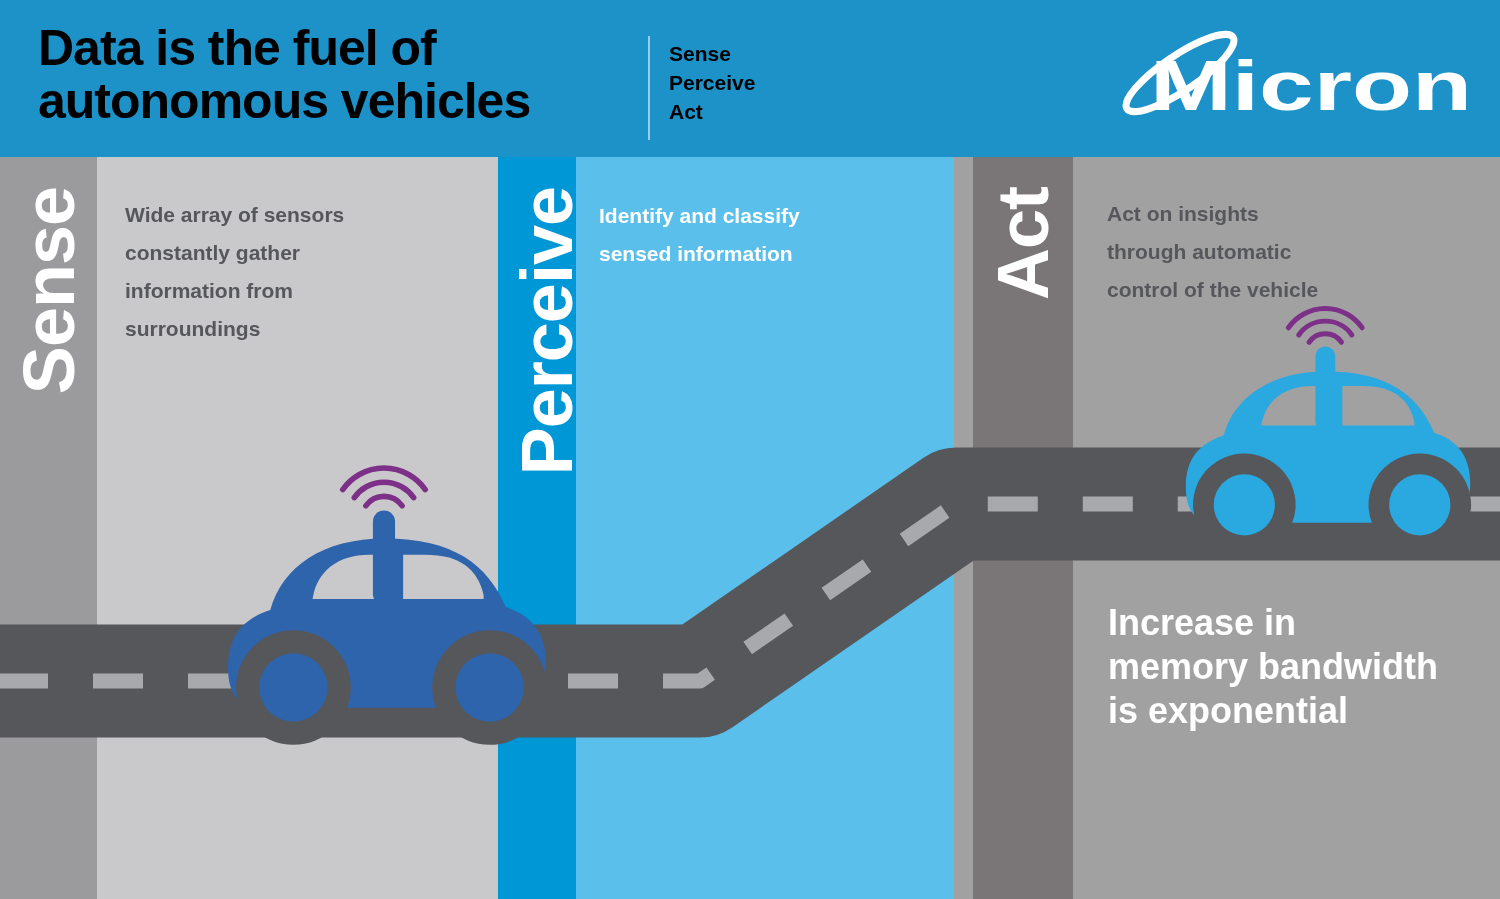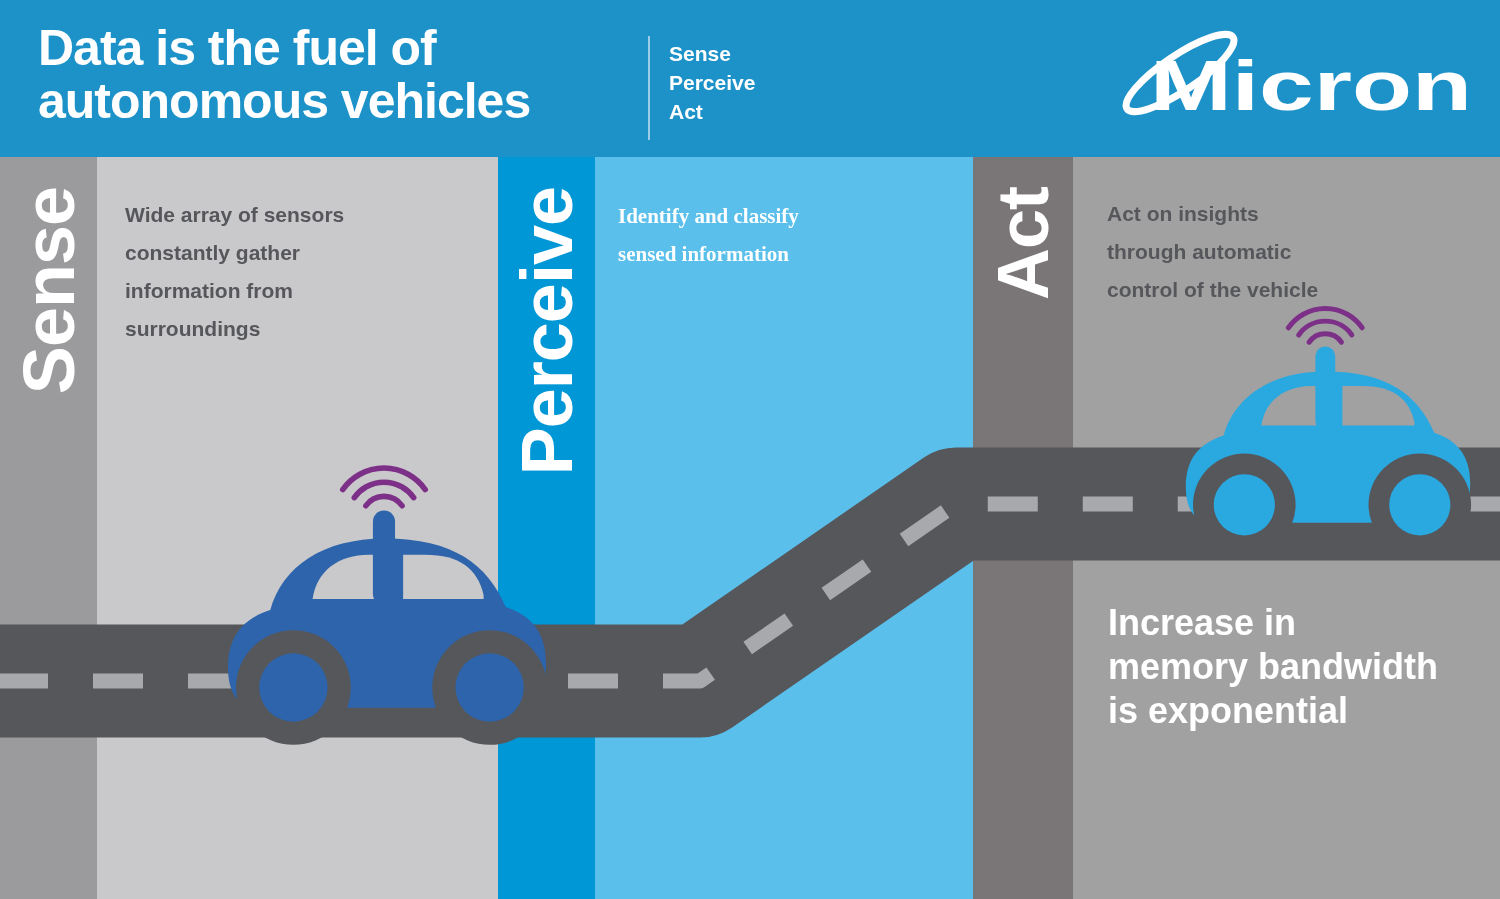--- a/index.html
+++ b/index.html
@@ -11,21 +11,21 @@
   
   .col{position:absolute;top:157px;bottom:0;z-index:1;}
   .strip{display:flex;justify-content:center;align-items:flex-start;padding-top:30px;box-sizing:border-box;}
   .strip-label{
     writing-mode:vertical-rl;transform:rotate(180deg);
     color:#fff;font-size:72px;line-height:1;letter-spacing:-1px;white-space:nowrap;
   }
   #strip-sense{left:0;width:97px;background:var(--strip-gray);}
   #panel-sense{left:97px;width:401px;background:var(--panel-light-gray);}
   #strip-perceive{left:498px;width:97px;background:var(--strip-blue);}
-  #panel-perceive{left:595px;width:378px;background:var(--panel-light-blue);font-family:Liberation Serif, serif;}
+  #panel-perceive{left:576px;width:378px;background:var(--panel-light-blue);}
   #strip-act{left:973px;width:100px;background:var(--strip-dark-gray);}
   #panel-act{left:1073px;width:427px;background:var(--panel-gray);}
   .desc{
     position:absolute;font-size:21px;line-height:38px;white-space:pre-line;
   }
   #panel-sense .desc{left:28px;top:39px;width:365px;color:var(--text-dark);}
   #panel-perceive .desc{left:23px;top:40px;width:345px;color:#fff;}
   #panel-act .desc{left:34px;top:38px;width:360px;color:var(--text-dark);}
   .note{
     position:absolute;left:35px;top:444px;width:400px;
@@ -33,21 +33,21 @@
   }
   
   .road-svg{position:absolute;left:0;top:0;z-index:2;pointer-events:none;}
   
   .car{position:absolute;z-index:3;}
   #car-left{left:226px;top:464px;width:322px;height:282px;}
   #car-right{left:1184px;top:305px;width:288px;height:252px;}
   
   .header{
     position:absolute;left:0;top:0;width:1500px;height:157px;z-index:4;
-    background:var(--header-blue);color:#ffffff;
+    background:var(--header-blue);color:#000000;
   }
   .title{
     position:absolute;left:38px;top:22px;
     font-size:50px;line-height:53px;letter-spacing:-1px;white-space:pre-line;
   }
   .header-divider{
     position:absolute;left:648px;top:36px;width:2px;height:104px;
     background:rgba(255,255,255,0.55);
   }
   .steps{position:absolute;left:669px;top:39px;font-size:21px;line-height:29px;}

